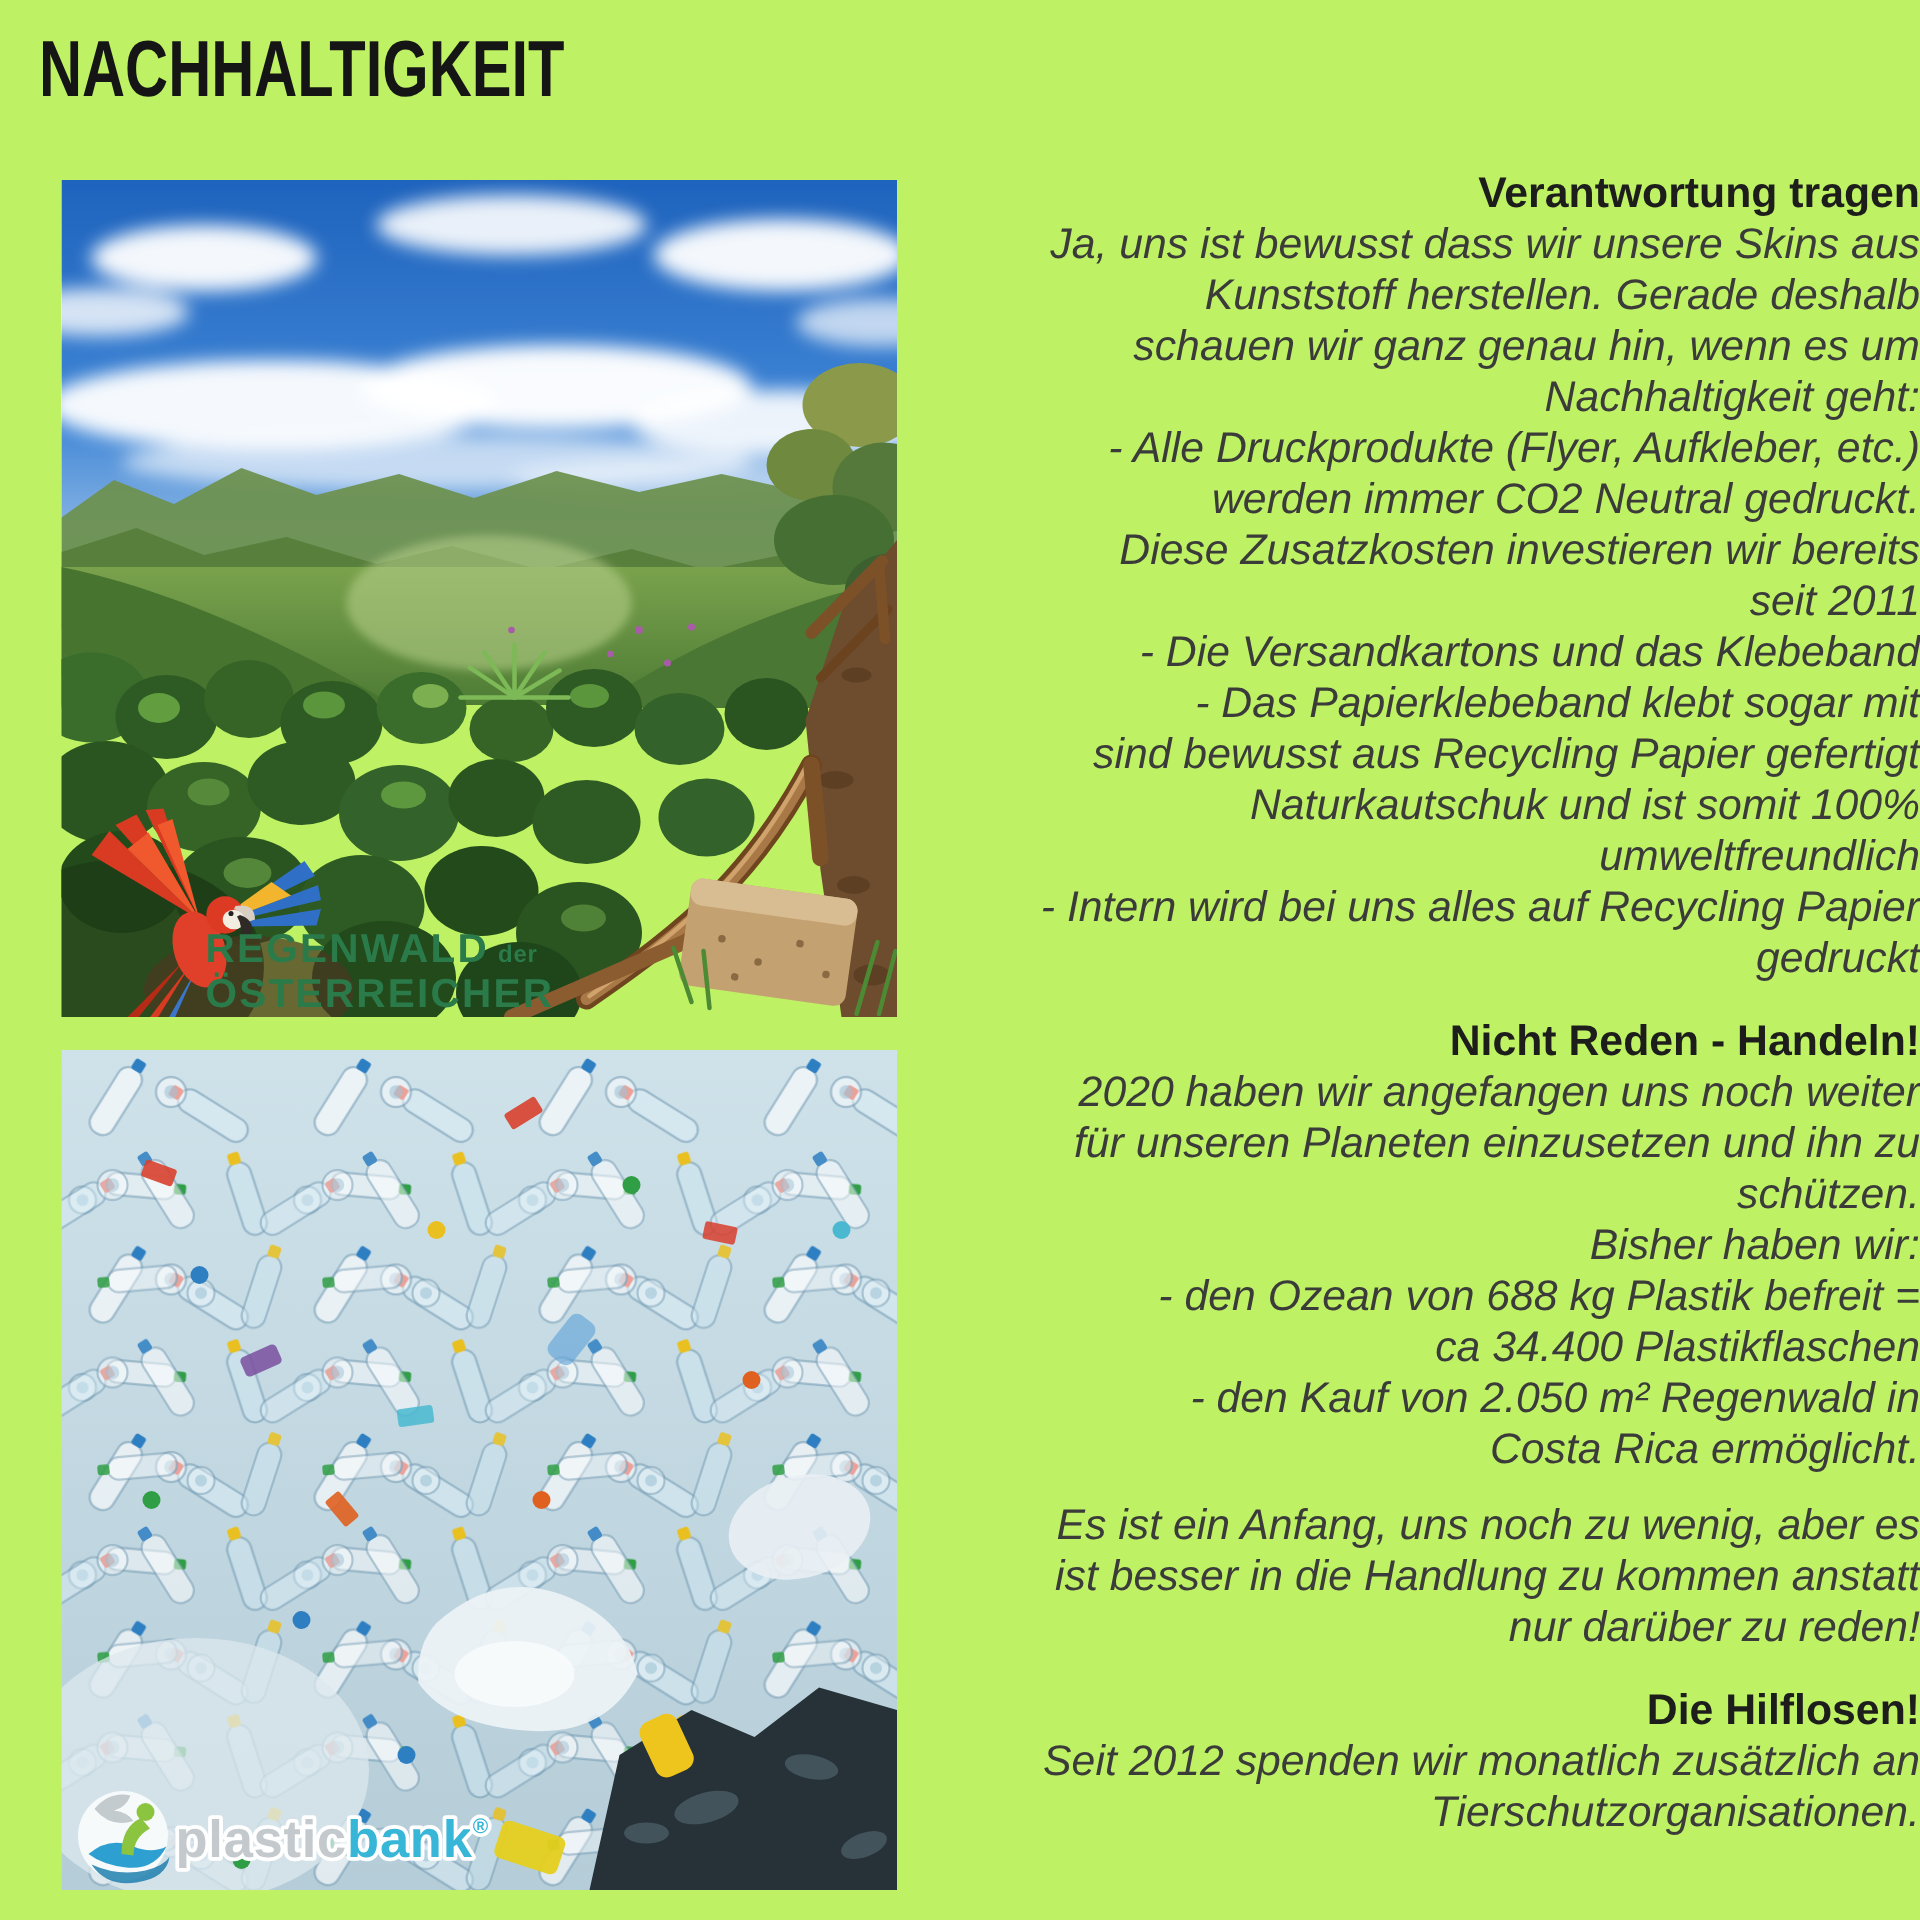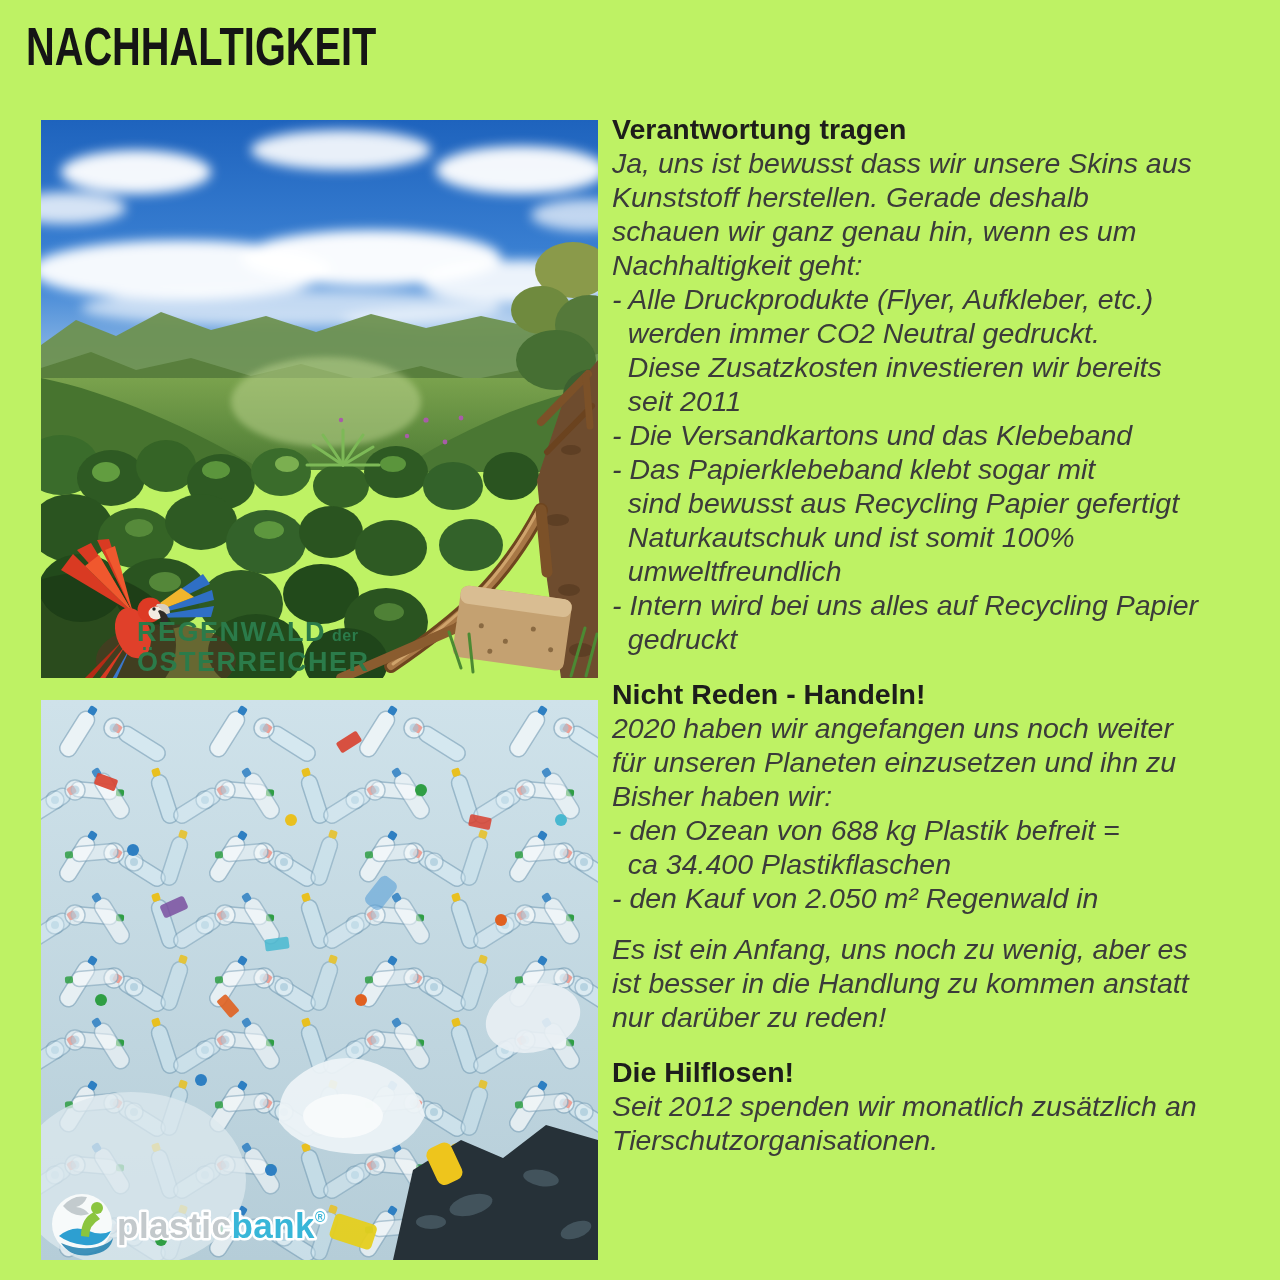--- a/index.html
+++ b/index.html
@@ -6,21 +6,21 @@
   .page{position:relative;width:1280px;height:1280px;background:#bef264;overflow:hidden;
         font-family:"Liberation Sans",sans-serif;}
   .page-title{position:absolute;left:26px;top:16px;margin:0;font-size:53px;font-weight:bold;
         color:#151515;letter-spacing:0px;white-space:nowrap;}
   .page-title .squeeze{display:inline-block;transform:scaleX(.75);transform-origin:left center;}
   figure.photo{position:absolute;left:29px;margin:0;padding:12px;}
   figure.rainforest{top:108px;width:557px;height:558px;}
   figure.plastic{top:688px;width:557px;height:560px;}
   figure.photo svg{display:block;width:100%;height:100%;}
   .right-col{position:absolute;left:612px;top:112px;width:668px;font-size:28.5px;line-height:34px;
-        color:#3b3b3a;}
+        color:#3b3b3a;text-align:right;}
   .right-col h2{font-size:28.5px;line-height:34px;font-weight:bold;color:#1d1d1b;margin:0;}
   .para{margin:0;}
   .para + .para{margin-top:17px;}
   .sec + .sec{margin-top:21px;}
   .line{white-space:pre;font-style:italic;}
   .rw-text{font-family:"Liberation Sans",sans-serif;font-weight:bold;letter-spacing:1.5px;}
   .pb-text{font-family:"Liberation Sans",sans-serif;font-weight:bold;letter-spacing:.5px;
         paint-order:stroke;stroke:#ffffff;stroke-width:5px;stroke-linejoin:round;}
 </style>
 </head>
@@ -314,24 +314,26 @@
         <div class="line">- Intern wird bei uns alles auf Recycling Papier</div>
         <div class="line">  gedruckt</div>
       </div>
     </section>
 
     <section class="sec">
       <h2>Nicht Reden - Handeln!</h2>
       <div class="para">
         <div class="line">2020 haben wir angefangen uns noch weiter</div>
         <div class="line">für unseren Planeten einzusetzen und ihn zu</div>
+        <div class="line">schützen.</div>
         <div class="line">Bisher haben wir:</div>
         <div class="line">- den Ozean von 688 kg Plastik befreit =</div>
         <div class="line">  ca 34.400 Plastikflaschen</div>
         <div class="line">- den Kauf von 2.050 m² Regenwald in</div>
+        <div class="line">  Costa Rica ermöglicht.</div>
       </div>
       <div class="para">
         <div class="line">Es ist ein Anfang, uns noch zu wenig, aber es</div>
         <div class="line">ist besser in die Handlung zu kommen anstatt</div>
         <div class="line">nur darüber zu reden!</div>
       </div>
     </section>
 
     <section class="sec">
       <h2>Die Hilflosen!</h2>

